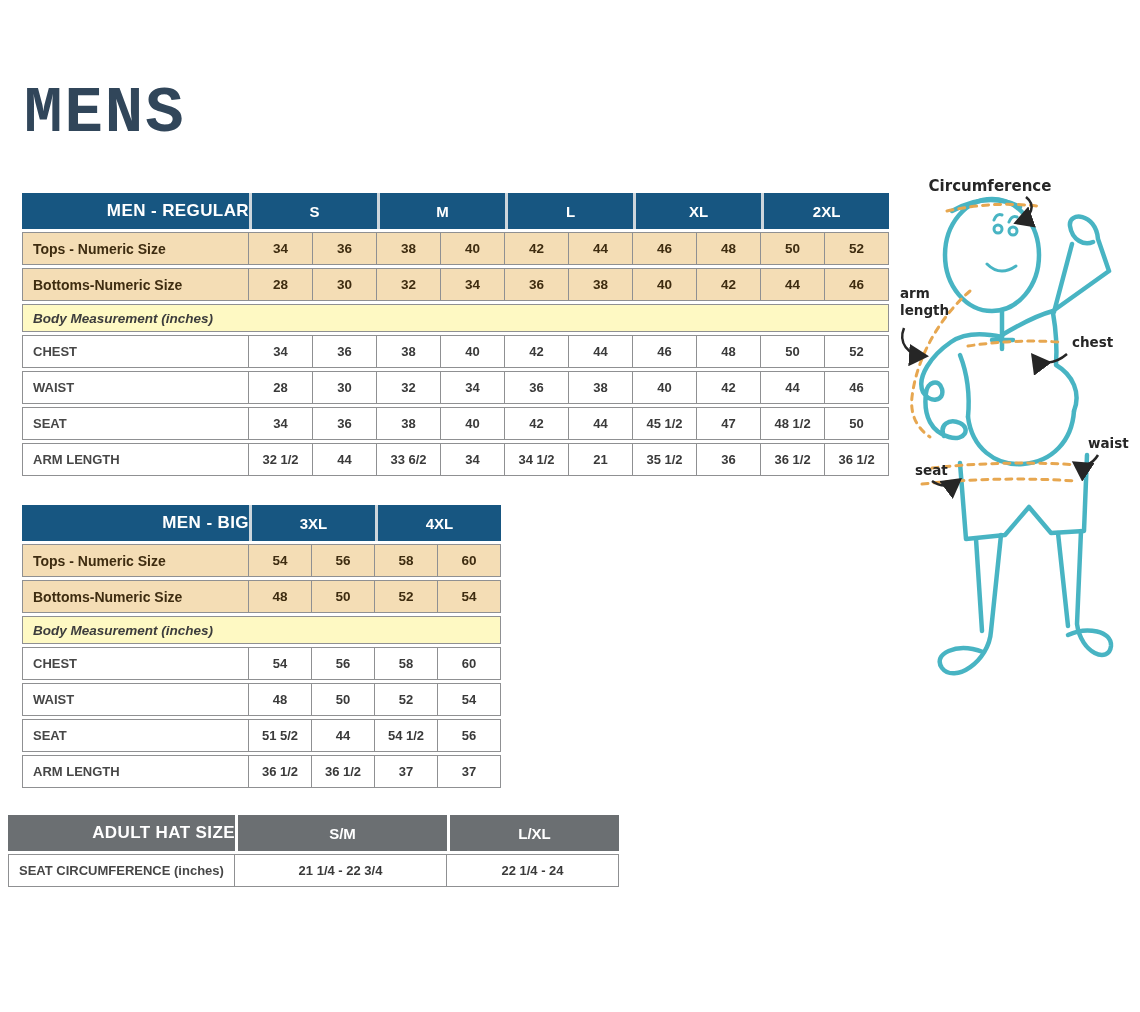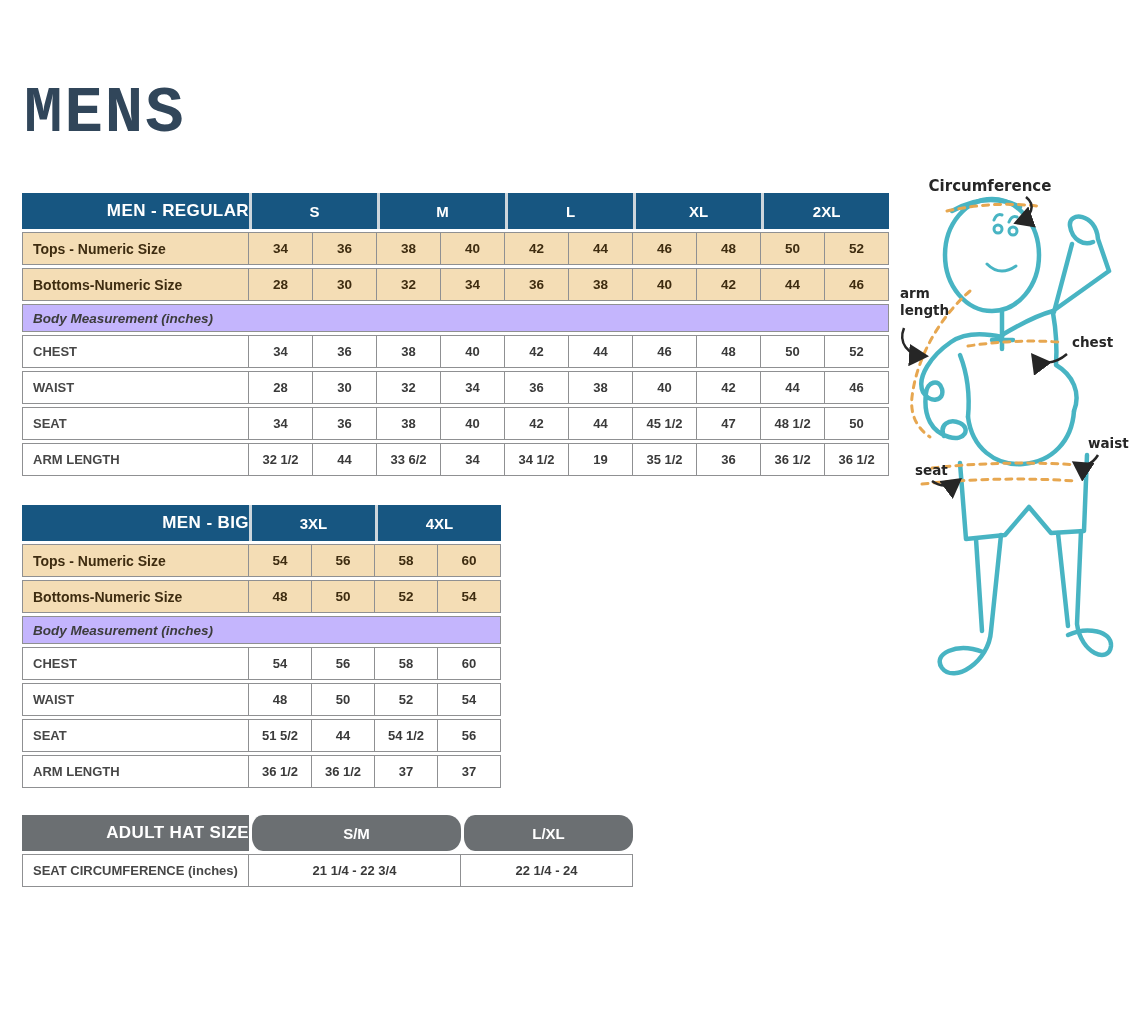--- a/index.html
+++ b/index.html
@@ -28,42 +28,42 @@
   .size-table th,.size-table td{padding:0;overflow:hidden;white-space:nowrap;}
   .size-table thead th{
     background:var(--header-blue);color:#fff;height:36px;
     font-weight:bold;font-size:15px;text-align:center;
   }
   .size-table thead th.t-label{
     text-align:right;padding-left:10px;font-size:17px;letter-spacing:.4px;margin-top:16px;
   }
   .size-table thead th.t-size{border-left:3px solid #cdd6dc;}
   #hat-table thead th{background:var(--hat-gray);}
-  #hat-table thead th.t-size{border-left:3px solid #ffffff;border-radius:14px;}
+  #hat-table thead th.t-size{border-left:3px solid #ffffff;}
   .size-table tbody td{
     height:31px;font-size:13px;text-align:center;
     border-top:1px solid var(--grid-gray);
     border-bottom:1px solid var(--grid-gray);
     border-right:1px solid var(--grid-gray);
   }
   .size-table tbody td:first-child{border-left:1px solid var(--grid-gray);}
   .size-table tbody td.label{text-align:left;padding-left:10px;}
   .size-table tr.tan td{
     background:var(--row-tan);color:#3e2c10;font-weight:bold;font-size:14px;
   }
   .size-table tr.tan td.val{font-size:13.5px;}
   .size-table tr.plain td{background:#fff;color:#3a3a3a;font-weight:bold;}
   .size-table tr.plain td.label{color:#474747;}
   .size-table td.section{
-    background:#c4b5fd;text-align:left;padding-left:10px;height:26px;
+    background:#fef9c3;text-align:left;padding-left:10px;height:26px;
     font-style:italic;font-weight:bold;font-size:13.5px;color:#3c3c3c;
   }
   #regular-table{left:22px;top:190px;width:867px;}
   #big-table{left:22px;top:502px;width:479px;}
-  #hat-table{left:22px;top:812px;width:611px;}
+  #hat-table{left:8px;top:812px;width:611px;}
   .figure-wrap{position:absolute;left:890px;top:165px;width:250px;height:545px;}
   .fig-label{
     font-family:"DejaVu Sans",sans-serif;font-weight:bold;fill:#262626;
   }
 </style>
 </head>
 <body>
 
 <h1 class="page-title">MENS</h1>
 
@@ -160,21 +160,21 @@
         <td class="val">48 1/2</td>
         <td class="val">50</td>
       </tr>
       <tr class="plain">
         <td class="label">ARM LENGTH</td>
         <td class="val">32 1/2</td>
         <td class="val">44</td>
         <td class="val">33 6/2</td>
         <td class="val">34</td>
         <td class="val">34 1/2</td>
-        <td class="val">19</td>
+        <td class="val">21</td>
         <td class="val">35 1/2</td>
         <td class="val">36</td>
         <td class="val">36 1/2</td>
         <td class="val">36 1/2</td>
       </tr>
     </tbody>
   </table>
 <table id="big-table" class="size-table">
     <colgroup>
       <col style="width:227px">

